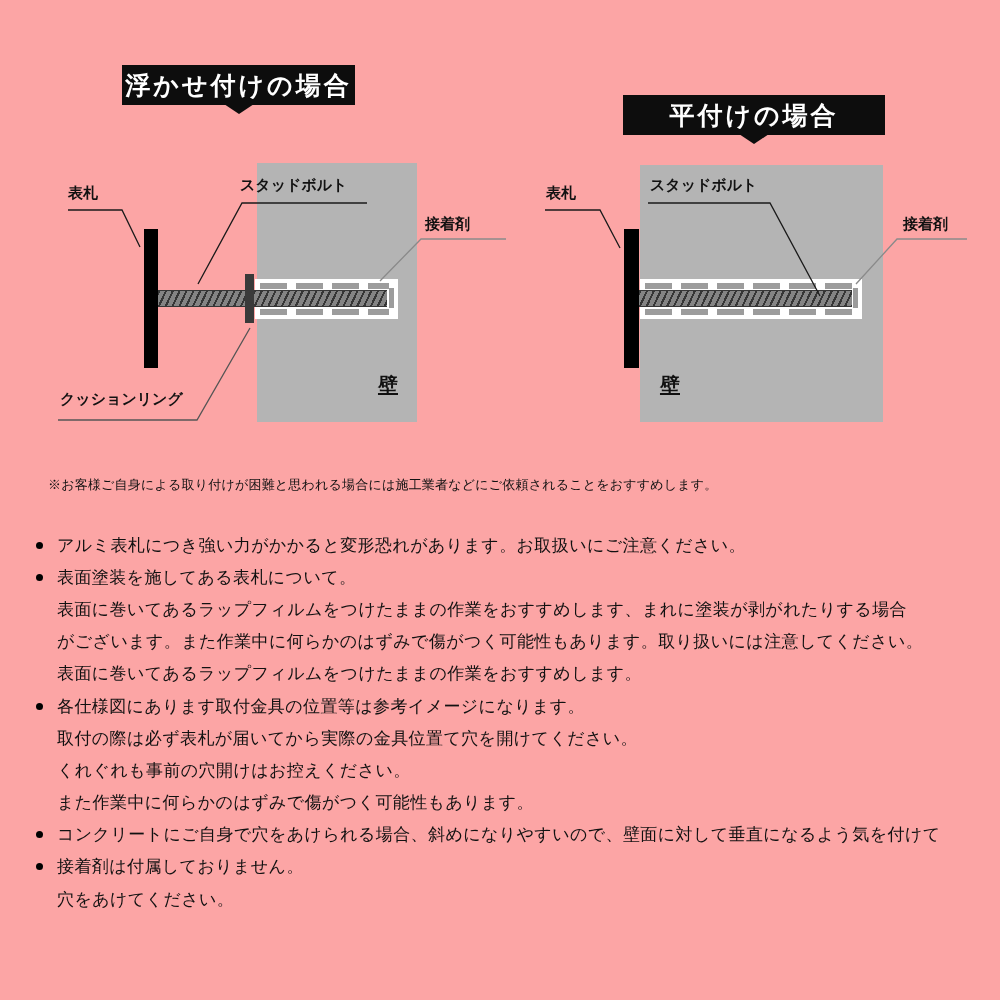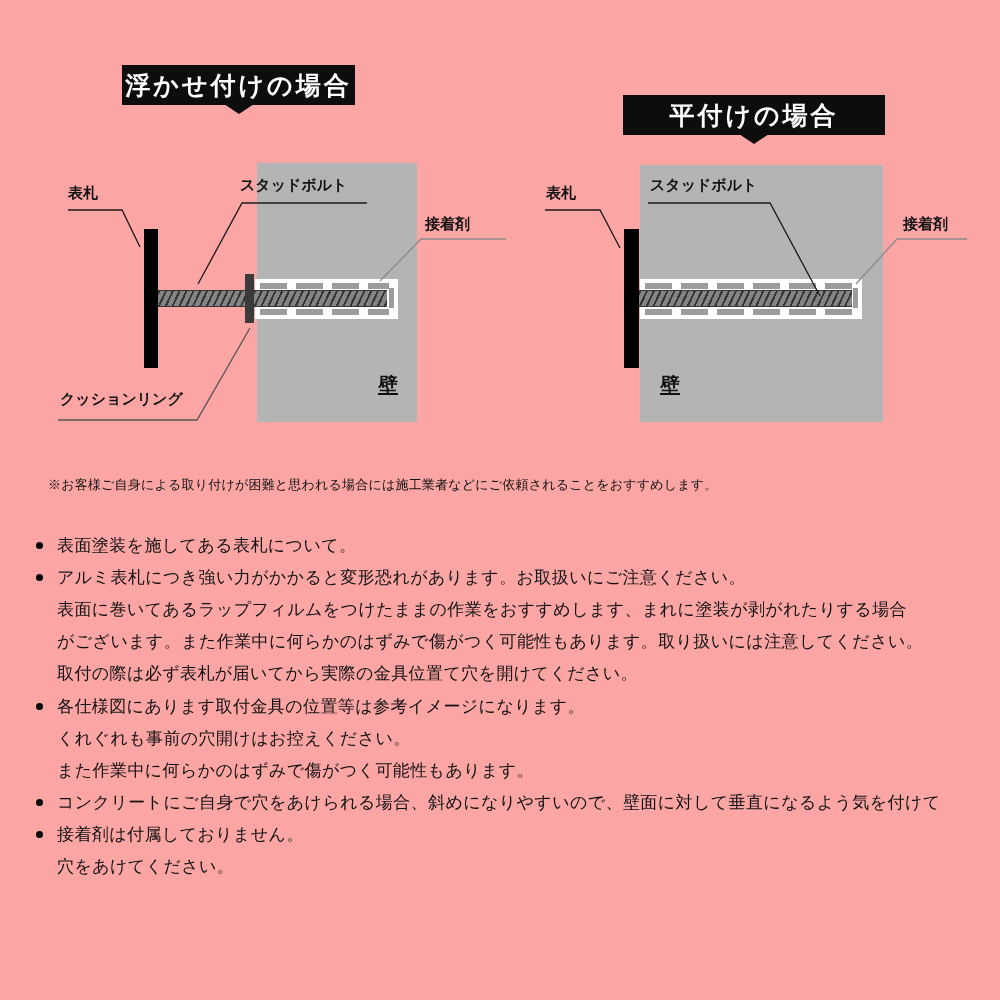--- a/index.html
+++ b/index.html
@@ -114,38 +114,41 @@
     <polyline points="545,210 600,210 620,248" fill="none" stroke="#1a1a1a" stroke-width="1.3"></polyline>
     <polyline points="648,203 770,203 820,296" fill="none" stroke="#1a1a1a" stroke-width="1.3"></polyline>
     <polyline points="967,239 897,239 856,284" fill="none" stroke="#8a8a8a" stroke-width="1.3"></polyline>
   </svg>
 
   <div id="note">※お客様ご自身による取り付けが困難と思われる場合には施工業者などにご依頼されることをおすすめします。</div>
 
   <div id="precautions">
     <div class="p-row">
         <span class="dot"></span>
-        <span class="p-text">表面塗装を施してある表札について。</span>
+        <span class="p-text">アルミ表札につき強い力がかかると変形恐れがあります。お取扱いにご注意ください。</span>
       </div>
     <div class="p-row">
         <span class="dot"></span>
-        <span class="p-text">アルミ表札につき強い力がかかると変形恐れがあります。お取扱いにご注意ください。</span>
+        <span class="p-text">表面塗装を施してある表札について。</span>
       </div>
     <div class="p-row cont">
         <span class="p-text">表面に巻いてあるラップフィルムをつけたままの作業をおすすめします、まれに塗装が剥がれたりする場合</span>
       </div>
     <div class="p-row cont">
         <span class="p-text">がございます。また作業中に何らかのはずみで傷がつく可能性もあります。取り扱いには注意してください。</span>
       </div>
     <div class="p-row cont">
-        <span class="p-text">取付の際は必ず表札が届いてから実際の金具位置て穴を開けてください。</span>
+        <span class="p-text">表面に巻いてあるラップフィルムをつけたままの作業をおすすめします。</span>
       </div>
     <div class="p-row">
         <span class="dot"></span>
         <span class="p-text">各仕様図にあります取付金具の位置等は参考イメージになります。</span>
+      </div>
+    <div class="p-row cont">
+        <span class="p-text">取付の際は必ず表札が届いてから実際の金具位置て穴を開けてください。</span>
       </div>
     <div class="p-row cont">
         <span class="p-text">くれぐれも事前の穴開けはお控えください。</span>
       </div>
     <div class="p-row cont">
         <span class="p-text">また作業中に何らかのはずみで傷がつく可能性もあります。</span>
       </div>
     <div class="p-row">
         <span class="dot"></span>
         <span class="p-text">コンクリートにご自身で穴をあけられる場合、斜めになりやすいので、壁面に対して垂直になるよう気を付けて</span>

